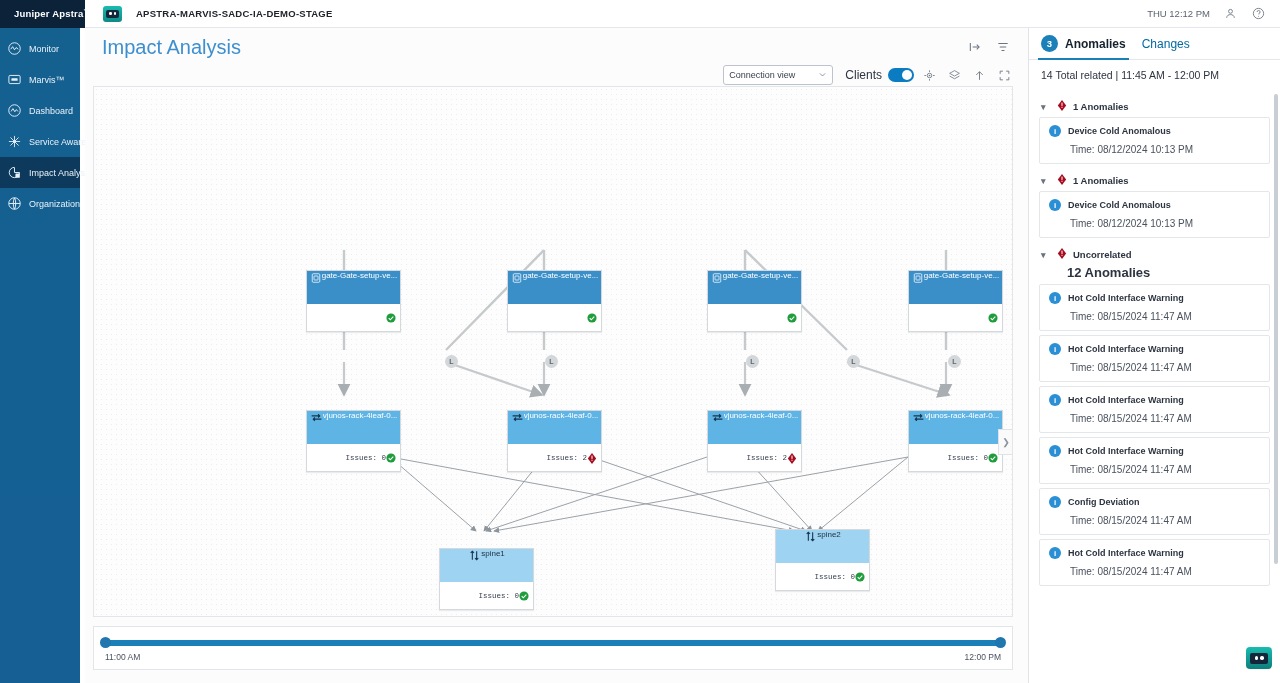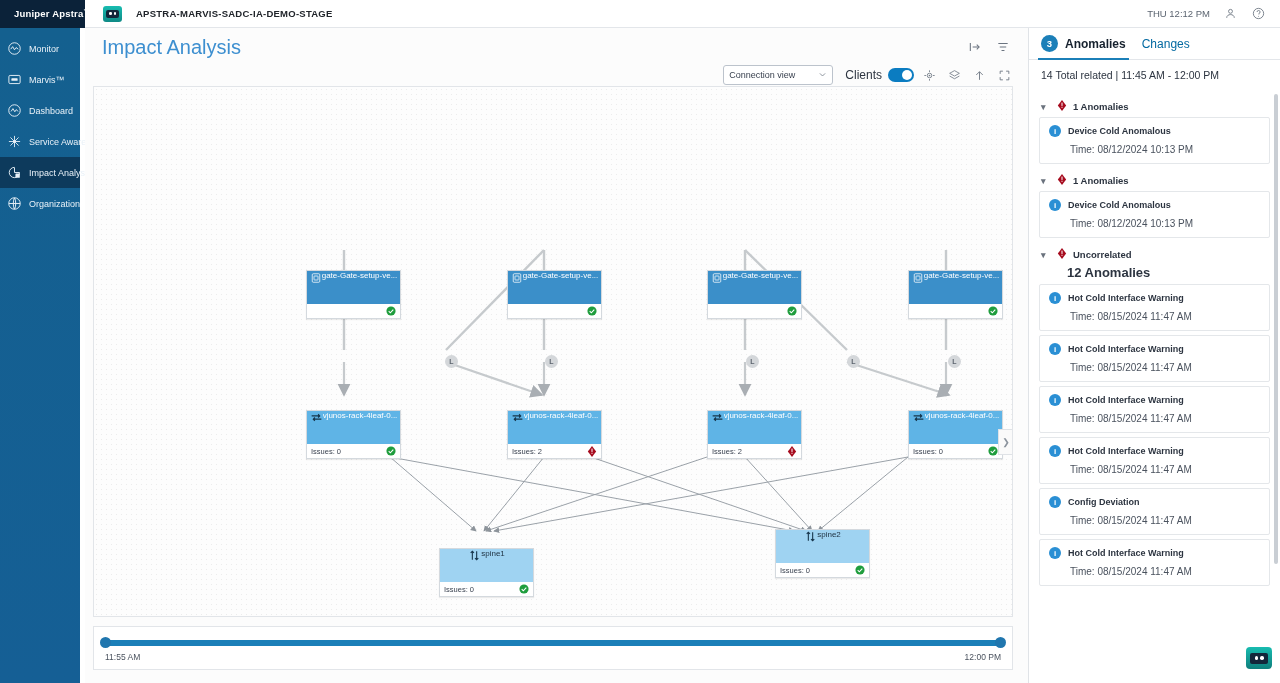--- a/index.html
+++ b/index.html
@@ -108,22 +108,22 @@
   .node { position:absolute; width: 95px; border:1px solid #d4d9de; background:#fff;
     box-shadow: 0 1px 1px rgba(0,0,0,.07); }
   .node .head { height: 33px; display:flex; flex-direction:row; align-items:flex-start; justify-content:center; }
   .node.host .head { background:#3b8fc9; }
   .node.leaf .head { background:#5fb4e6; }
   .node.spine .head { background:#9fd3f2; }
   .node .head .nico { height: 13px; display:flex; align-items:center; justify-content:center; }
   .node .head .nlabel { font-size: 8px; color: #ffffff; max-width: 91px; overflow:hidden;
     text-overflow: ellipsis; white-space: nowrap; text-align:center; }
   .node.spine .head .nlabel { color:#1d3040; }
-  .node .foot { height: 14px; background:#fff; display:flex; align-items:center;
-    justify-content:space-between; padding: 0 4px; font-size: 7.5px; color:#3a4250; }
+  .node .foot { height: 27px; background:#fff; display:flex; align-items:center;
+    justify-content:flex-end; padding: 0 4px; font-size: 7.5px; color:#3a4250;font-family:Liberation Mono, monospace; }
   .badge-ok, .badge-bad { width: 10px; height: 10px; }
 
   .lagchip {
     position:absolute; width: 13px; height: 13px; border-radius: 50%;
     background:#d4d7da; color:#5c646e; font-size: 7px; font-weight:bold;
     display:flex; align-items:center; justify-content:center;
   }
 
   .collapse-tab {
     position:absolute; top: 342px; right: -1px; width: 15px; height: 26px;
@@ -616,21 +616,21 @@
       </div>
 
       <div class="collapse-tab">❯</div>
     </div>
 
     <div class="timeline">
       <div class="tl-track">
         <span class="tl-handle l"></span>
         <span class="tl-handle r"></span>
       </div>
-      <div class="tl-lbl l">11:55 AM</div>
+      <div class="tl-lbl l">11:00 AM</div>
       <div class="tl-lbl r">12:00 PM</div>
     </div>
 
   </div>
 
   <div class="rpanel">
     <div class="rtabs">
       <div class="rtab active">
         <span class="count-pill">3</span>
         <span>Anomalies</span>

